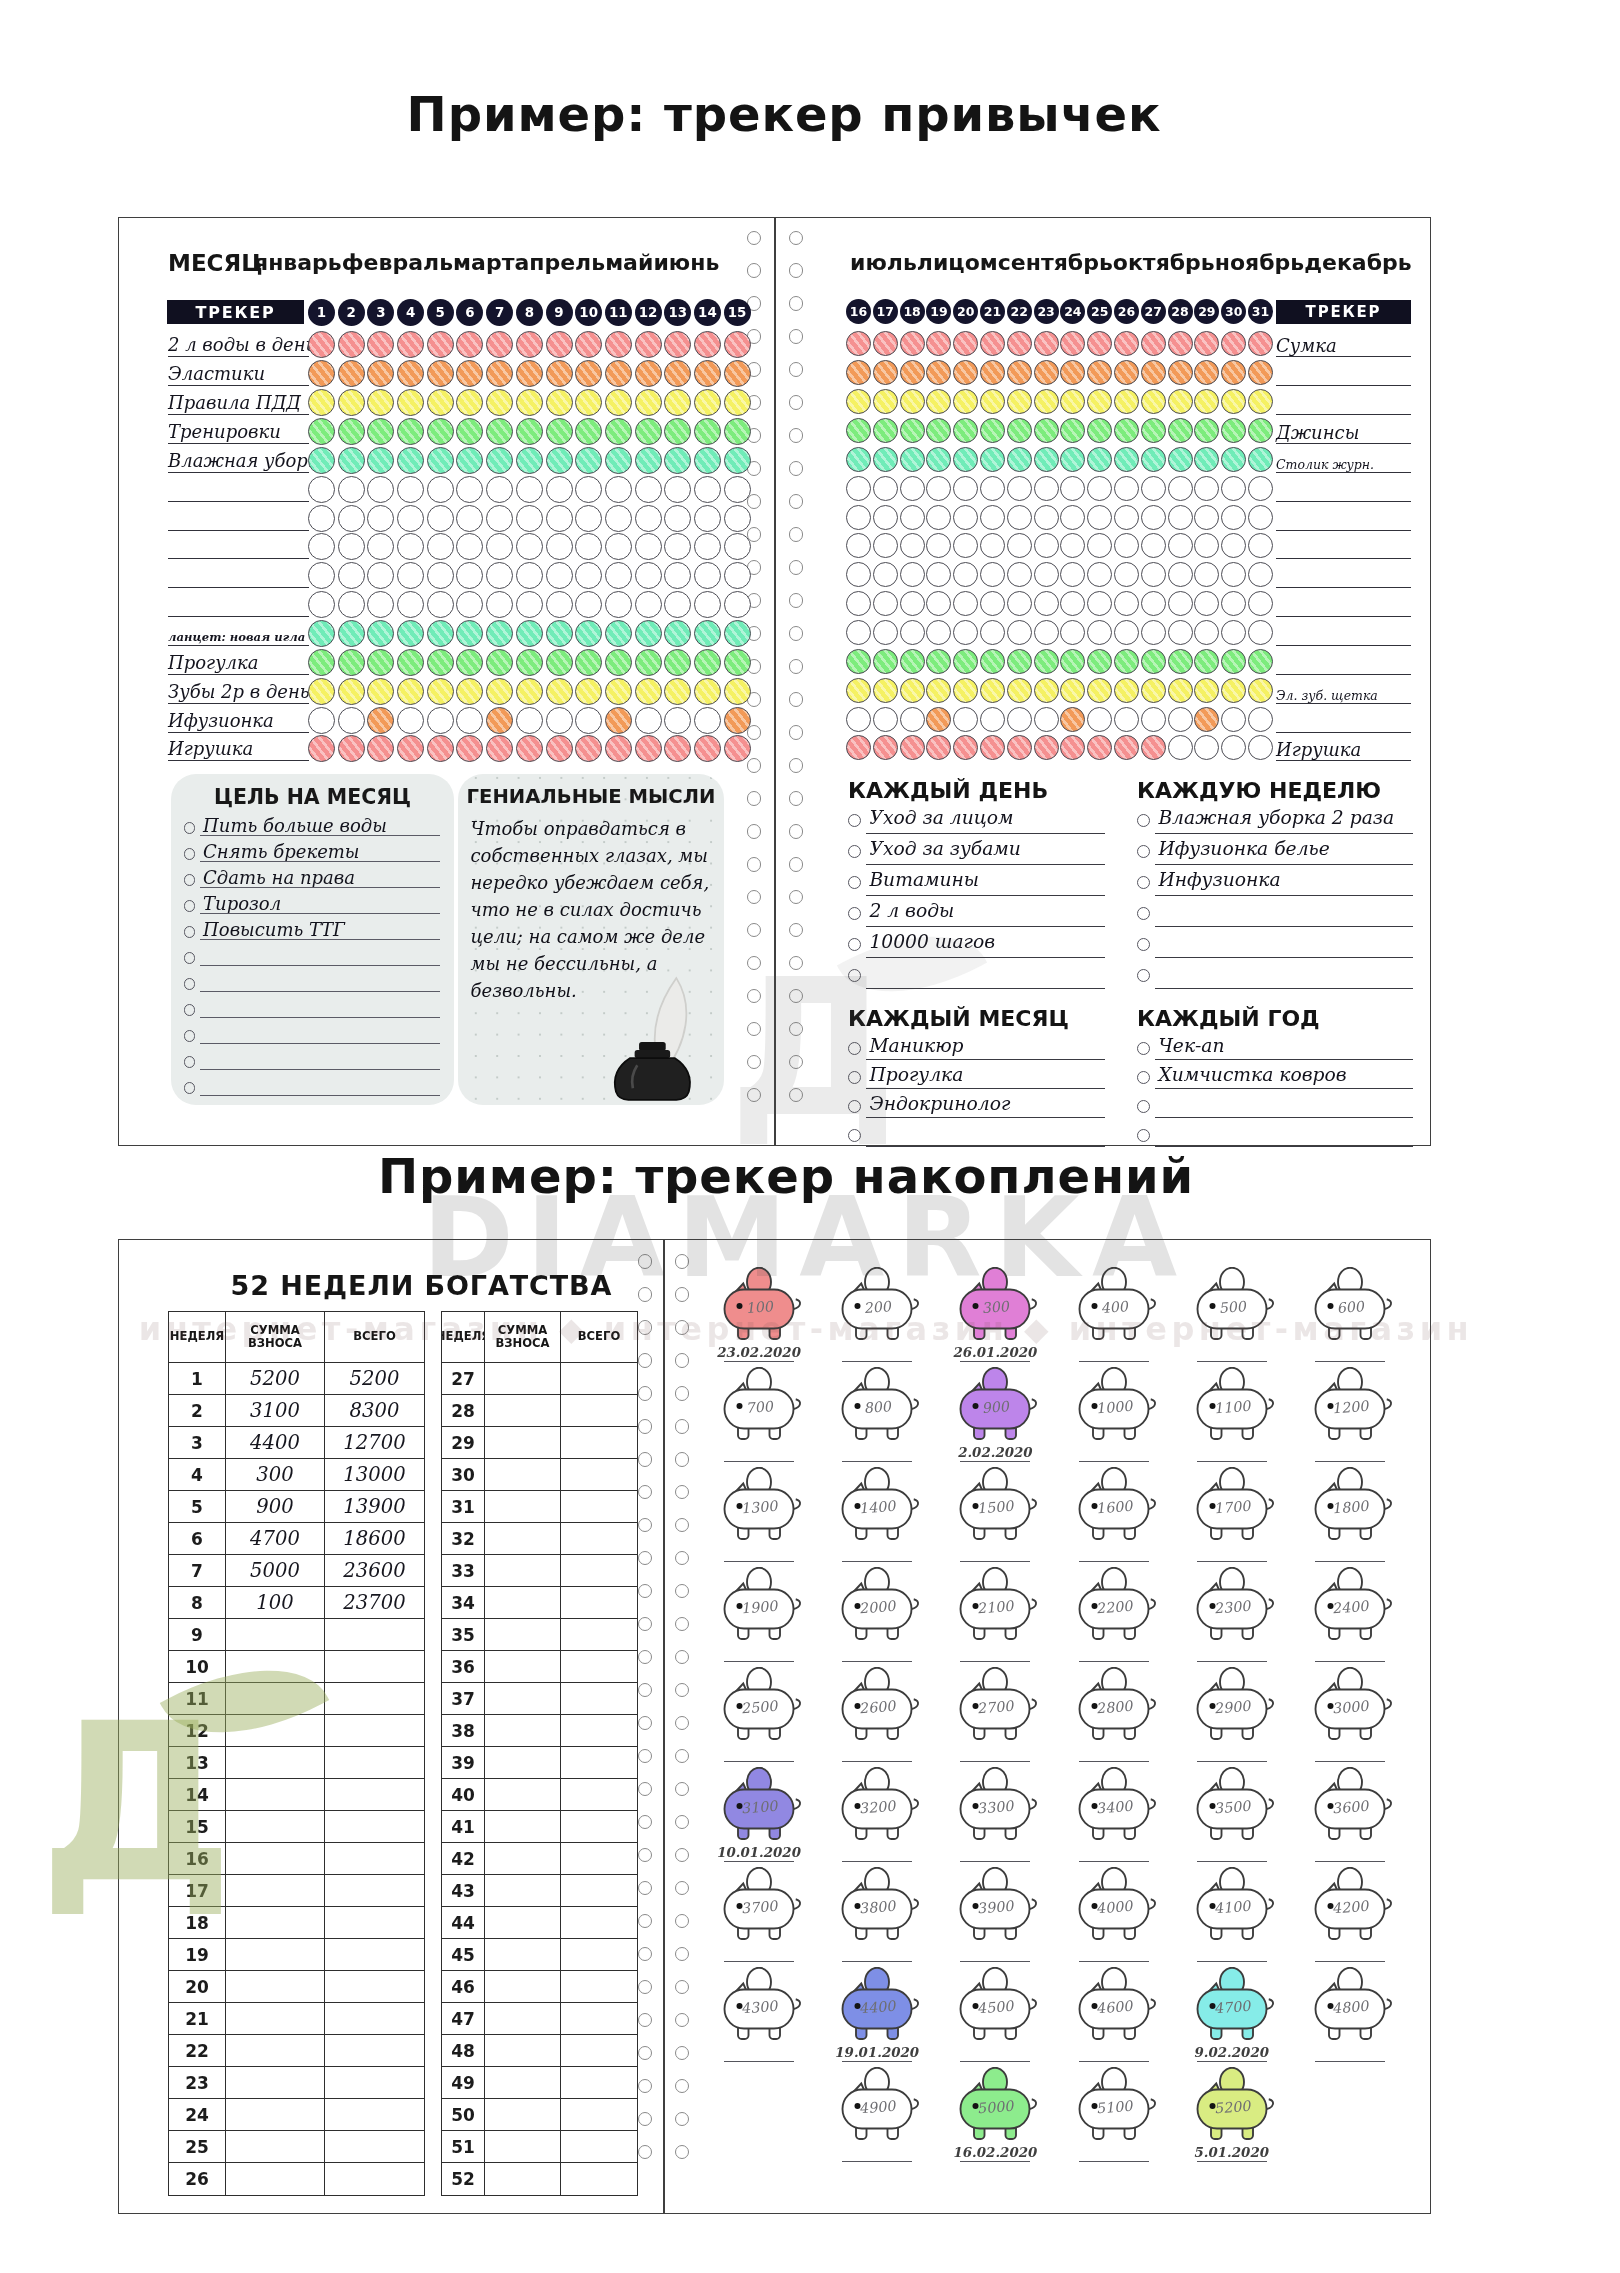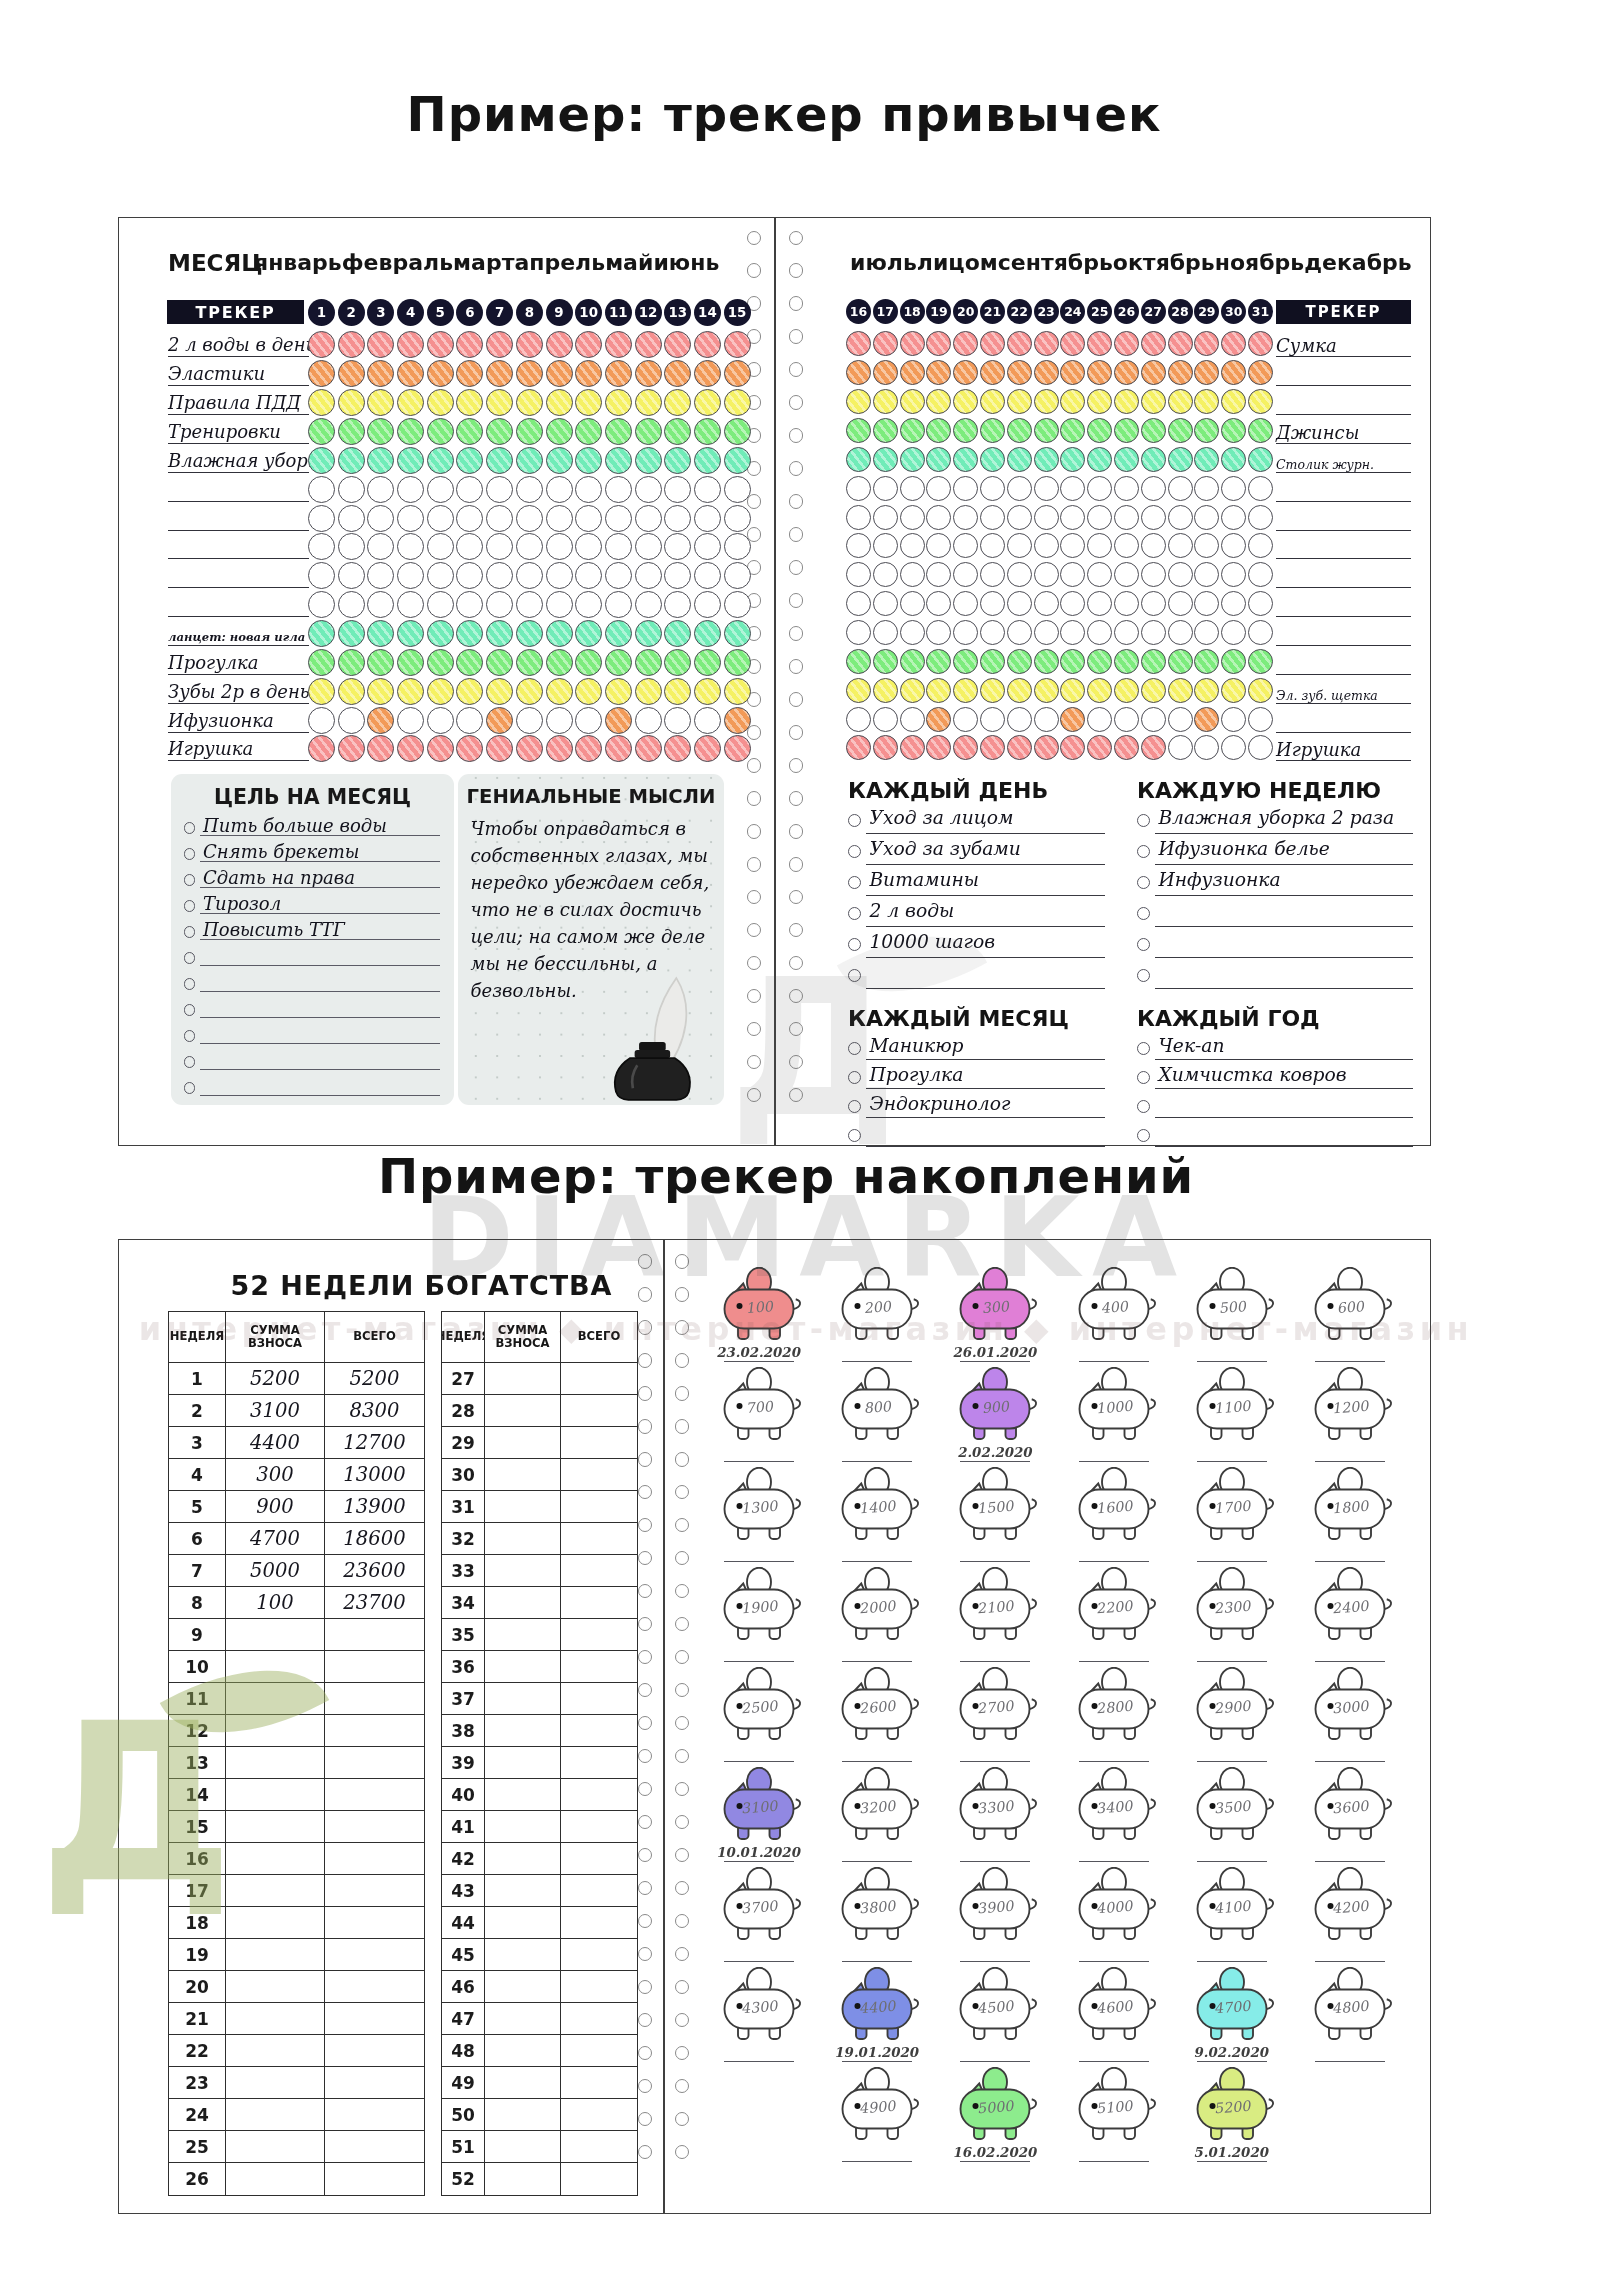--- a/index.html
+++ b/index.html
@@ -36,21 +36,21 @@
   .dots{position:absolute;top:0.9px;display:flex;}
   .dots.left{left:189px;gap:2.7px;}
   .dots.right{left:727px;gap:1.8px;}
   .dot{width:27px;height:27px;border-radius:50%;border:1.8px solid #4c4c54;background:#fff;box-sizing:border-box;}
   .dots.right .dot{width:25px;height:25px;}
   .dot.filled{background-image:repeating-linear-gradient(52deg, rgba(255,255,255,.45) 0 2.7px, rgba(255,255,255,0) 2.7px 7.1px);}
   .reward-cell{position:absolute;left:1157px;width:135px;bottom:1.8px;border-bottom:1.8px solid #31313a;
                font-size:18px;white-space:nowrap;color:#14141e;}
   .reward-cell.small{font-size:12.5px;}
   
-  .panel{position:absolute;background:#e9edec;border-radius:11px;}
+  .panel{position:absolute;background:#e9edec;border-radius:25px;}
   .panel.dotted{background-image:radial-gradient(circle,#c3cbc8 1.3px,transparent 1.5px);
                 background-size:21.4px 21.4px;background-position:7.1px 36px;}
   .panel-title{text-align:center;font-weight:700;font-size:20.5px;padding-top:10.7px;color:#181818;}
   .goal-lines{margin-top:5.3px;}
   .goal-line{position:relative;height:26px;margin:0 12.5px;}
   .ring{position:absolute;left:0;top:8px;width:11.6px;height:11.6px;border:1.8px solid #565660;border-radius:50%;
         background:transparent;box-sizing:border-box;}
   .goal-line .txt{position:absolute;left:19.6px;top:0.9px;font-size:18px;color:#12121c;white-space:nowrap;}
   .goal-line .ln{position:absolute;left:16px;right:1.8px;bottom:3.6px;border-bottom:1.3px solid #5b5b66;}
   .thought-text{padding:7.1px 10.7px 0 12.5px;font-size:18px;line-height:1.5;color:#101018;}

